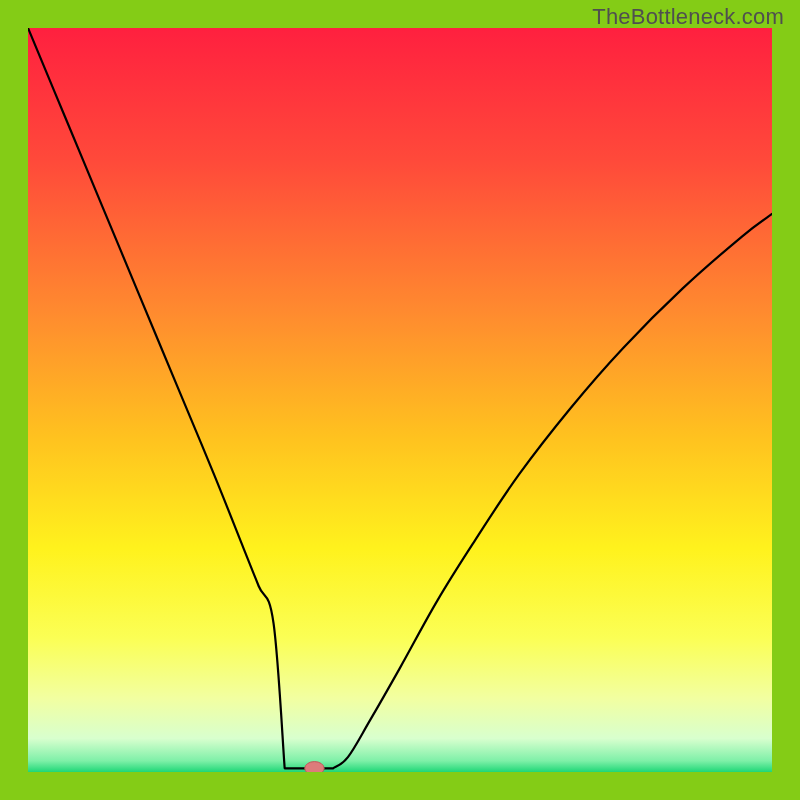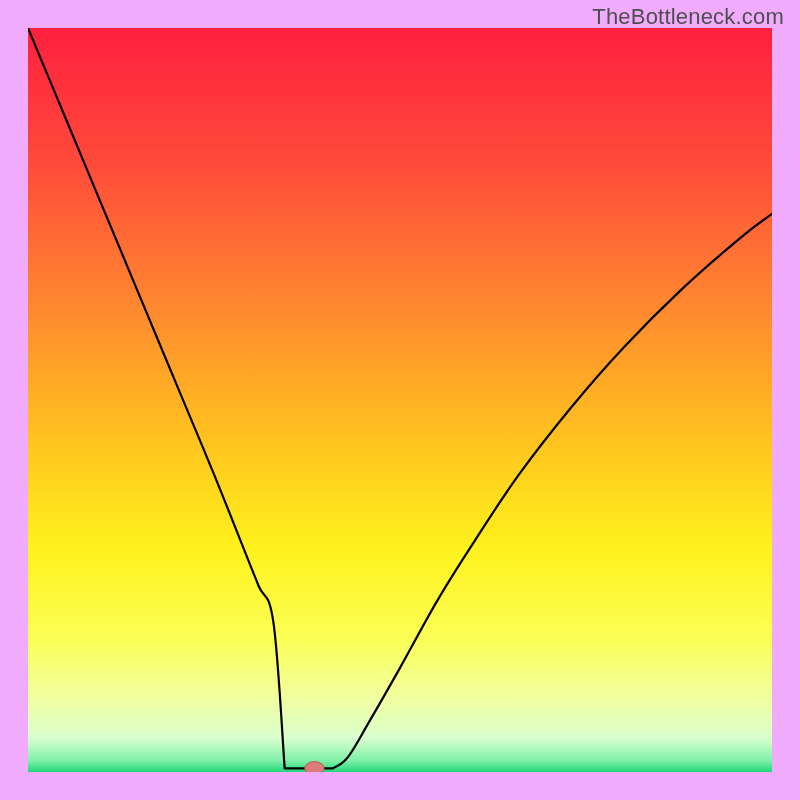--- a/index.html
+++ b/index.html
@@ -8,21 +8,21 @@
     width: 800px;
     height: 800px;
     background: #000;
     overflow: hidden;
     font-family: Arial, Helvetica, sans-serif;
   }
   .frame {
     position: relative;
     width: 800px;
     height: 800px;
-    background: #f0abfc;
+    background: #84cc16;
   }
   .plot {
     position: absolute;
     left: 28px;
     top: 28px;
     width: 744px;
     height: 744px;
   }
   .plot svg {
     display: block;

